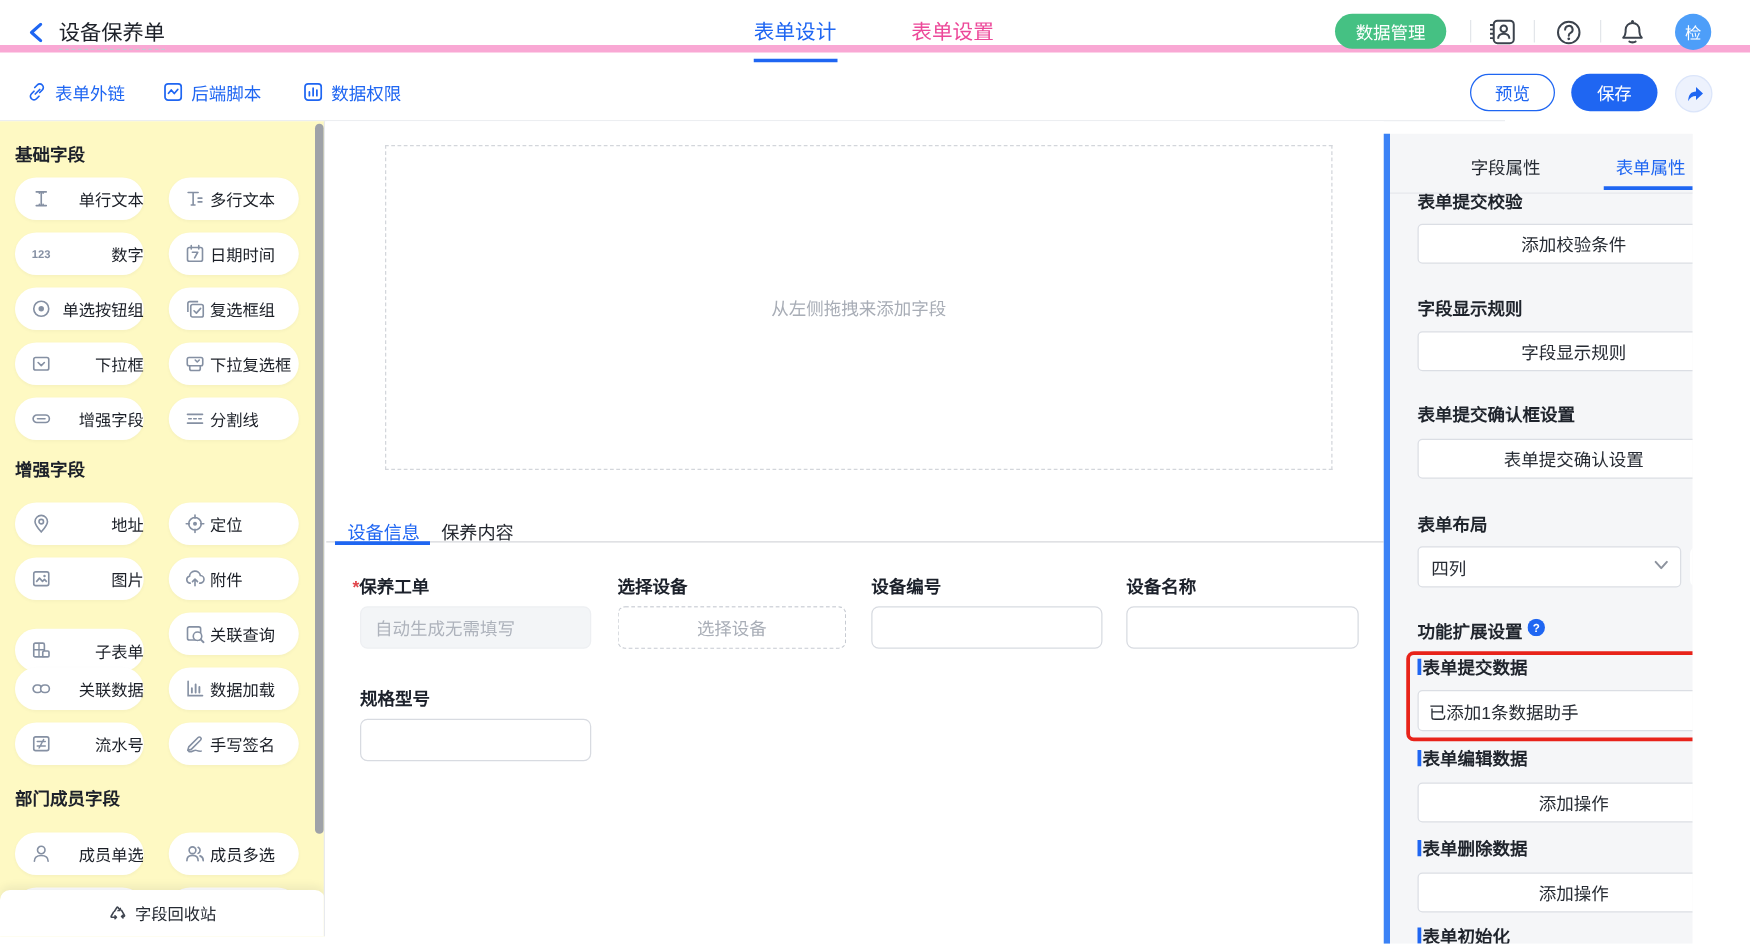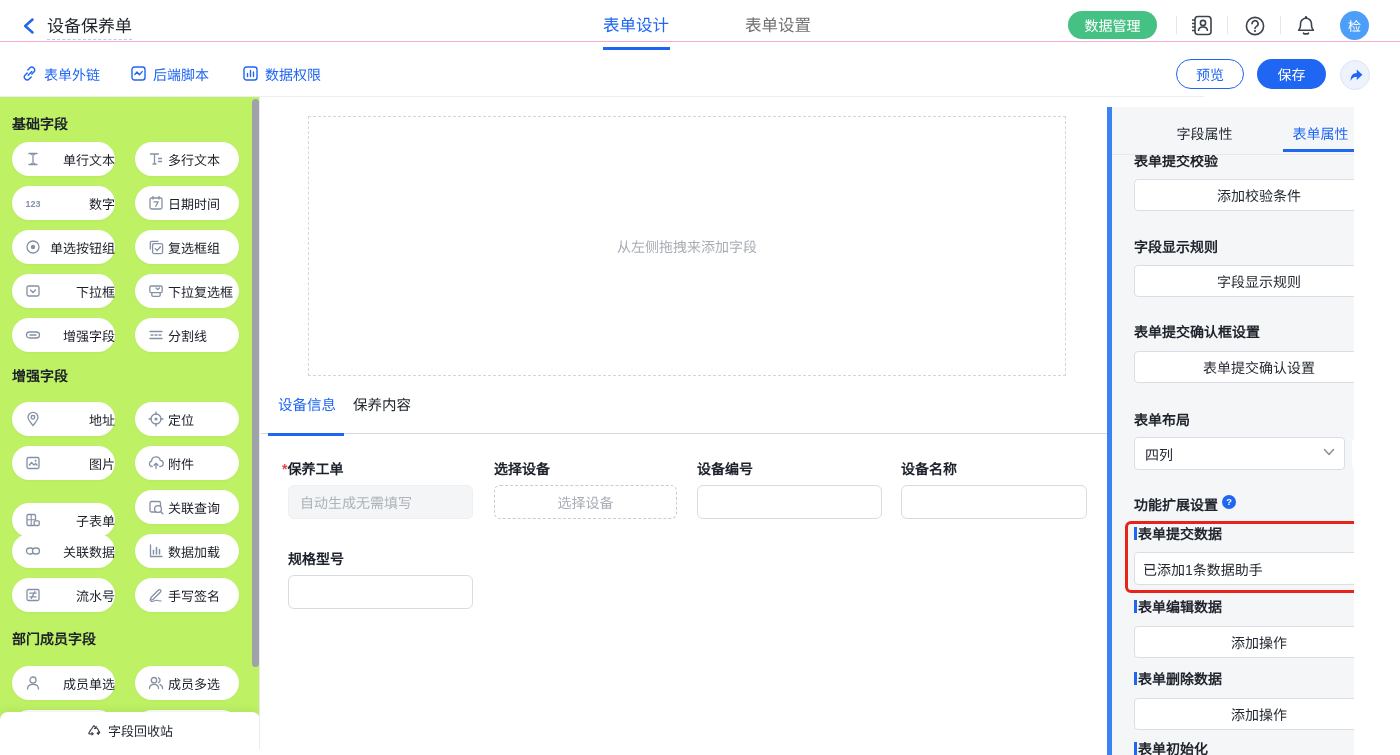--- a/index.html
+++ b/index.html
@@ -3,39 +3,39 @@
 <meta charset="utf-8">
 <title>表单设计</title>
 <style>
   * { margin:0; padding:0; box-sizing:border-box; }
   html,body { width:1400px; height:755px; overflow:hidden; }
   body { font-family:"Liberation Sans", sans-serif; color:#20242c; }
   #app { position:relative; width:1400px; height:755px; background:#fff; overflow:hidden; }
   .abs { position:absolute; }
   .blue { color:#1f66f2; }
   
-  #topbar { position:absolute; left:0; top:0; width:1400px; height:42px; background:#fff; border-bottom:1px solid #f9a8d4; }
+  #topbar { position:absolute; left:0; top:0; width:1400px; height:42px; background:#fff; border-bottom:6px solid #f9a8d4; }
   #title { position:absolute; left:47px; top:19px; font-size:17px; line-height:16.5px; font-weight:500; color:#1d2129; border-bottom:1px dashed #c6cad1; padding-bottom:3px; }
   .topdiv { position:absolute; top:16px; width:1px; height:18px; background:#e3e6ea; }
   
   #toolbar { position:absolute; left:0; top:50px; width:1204px; height:47px; background:#fff; border-bottom:1px solid #eceef1; }
   .tlink { position:absolute; top:0; height:47px; display:flex; align-items:center; gap:7px; color:#1f66f2; font-size:14px; }
   
-  #sidebar { position:absolute; left:0; top:97px; width:260px; height:652px; background:#bef264; border-right:1px solid #e8eaee; overflow:hidden; }
+  #sidebar { position:absolute; left:0; top:97px; width:260px; height:652px; background:#fef9c3; border-right:1px solid #e8eaee; overflow:hidden; }
   .shead { position:absolute; left:12px; font-size:14px; font-weight:bold; color:#1d212a; }
   .chip { position:absolute; height:34px; background:#fff; border-radius:17px; display:flex; align-items:center; padding-left:13px; gap:4px; font-size:13px; color:#1b1f27; box-shadow:0 1px 3px rgba(30,38,58,.04); white-space:nowrap; }
   .chip svg { flex:0 0 auto; }
   .c1 { left:12px; width:103px;justify-content:space-between; }
   .c2 { left:135px; width:104px; }
   #recycle { position:absolute; left:0; bottom:0; width:260px; height:37px; background:#fff; border-radius:8px 8px 0 0; box-shadow:0 -2px 8px rgba(30,38,58,.08); display:flex; align-items:center; justify-content:center; gap:6px; font-size:13px; color:#262b33; }
   #lscroll { position:absolute; left:252px; top:2px; width:7px; height:568px; background:#9fa2a8; border-radius:3.5px; }
   
   #canvas { position:absolute; left:261px; top:97px; width:846px; height:658px; background:#fff; }
   #dashbox { position:absolute; left:47px; top:19px; width:758px; height:260px; border:1px dashed #d3d6db; display:flex; align-items:center; justify-content:center; color:#a8adb6; font-size:14px; }
-  .ftab { position:absolute; top:296px; font-size:14.5px;text-align:right; }
+  .ftab { position:absolute; top:317px; font-size:14.5px;text-align:right; }
   #fline { position:absolute; left:0; top:336px; width:846px; height:1.4px; background:#d6d8db; }
   #funder { position:absolute; left:7px; top:335.5px; width:76px; height:3.5px; background:#1f66f2; z-index:2; }
   .flabel { position:absolute; font-size:14px; font-weight:bold; color:#1c212b; }
   .finput { position:absolute; height:34px; border-radius:6px; background:#fff; border:1px solid #d8dbe1; font-size:14px; }
   
   #rpanel { position:absolute; left:1107px; top:107px; width:247px; height:658px; background:#f5f6f8; border-left:5px solid #3b82f6; overflow:hidden; }
   .rtab { position:absolute; top:16px; font-size:14px; }
   #rline { position:absolute; left:0; top:46.5px; width:293px; height:1px; background:#e6e8ec; z-index:5; }
   #runder { position:absolute; left:171px; top:41.5px; width:74px; height:3.5px; background:#1f66f2; z-index:5; }
   .rlabel { position:absolute; left:22px; font-size:14px; font-weight:bold; color:#1f242c; }
@@ -48,21 +48,21 @@
 <body>
 <div id="app">
 
   <div id="topbar">
     <svg class="abs" style="left:22px;top:18px" width="13" height="16" viewBox="0 0 13 16">
         <path d="M10.5 1.5 L3.2 8 L10.5 14.5" fill="none" stroke="#1f66f2" stroke-width="2.5" stroke-linecap="round" stroke-linejoin="round"></path>
       </svg>
     <div id="title">设备保养单</div>
     <div class="abs blue" style="left:603px;top:12px;font-size:16.5px;">表单设计</div>
     <div class="abs" style="left:603px;top:46.5px;width:67px;height:3.5px;background:#1f66f2;"></div>
-    <div class="abs" style="left:745px;top:12px;font-size:16.5px;color:#737373;">表单设置</div>
+    <div class="abs" style="left:729px;top:12px;font-size:16.5px;color:#ec4899;">表单设置</div>
     <div class="abs" style="left:1068px;top:11px;width:89px;height:28px;border-radius:14px;background:#45c183;color:#fff;font-size:14px;display:flex;align-items:center;justify-content:center;">数据管理</div>
     <div class="topdiv" style="left:1176px"></div>
     <svg class="abs" style="left:1191px;top:15px" width="22" height="21" viewBox="0 0 22 21">
       <rect x="4" y="1.5" width="16" height="18" rx="3" fill="none" stroke="#3c434d" stroke-width="1.6"></rect>
       <circle cx="12" cy="8" r="2.6" fill="none" stroke="#3c434d" stroke-width="1.6"></circle>
       <path d="M7.5 16 c0-2.6 2-4 4.5-4 s4.5 1.4 4.5 4" fill="none" stroke="#3c434d" stroke-width="1.6"></path>
       <path d="M1 5 h3 M1 8.5 h3 M1 12 h3 M1 15.5 h3" stroke="#3c434d" stroke-width="1.5"></path>
     </svg>
     <div class="topdiv" style="left:1227px"></div>
     <svg class="abs" style="left:1245px;top:16px" width="20" height="20" viewBox="0 0 20 20">

